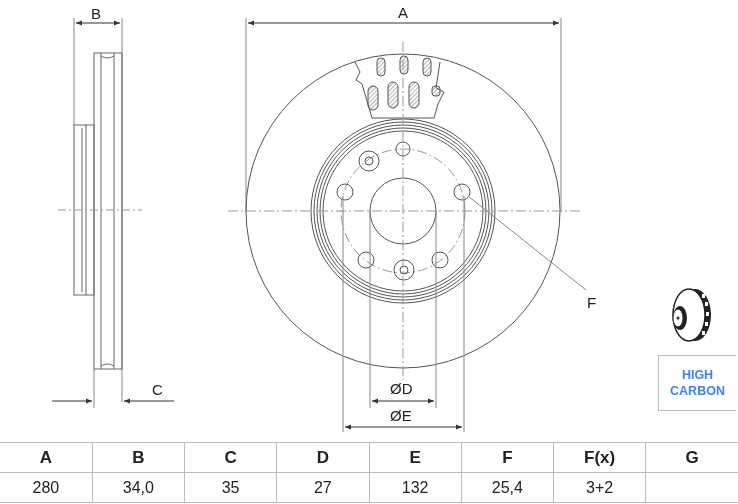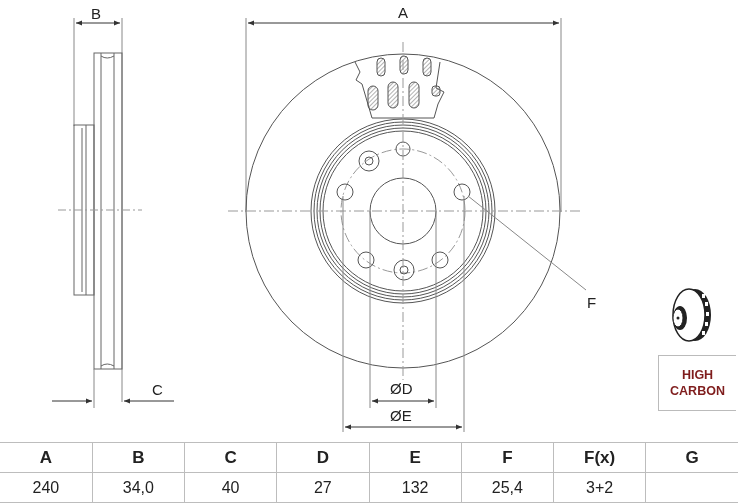--- a/index.html
+++ b/index.html
@@ -15,21 +15,21 @@
       height: 29px; padding: 0; font-size: 16px;
       font-family: "Liberation Sans", sans-serif;
     }
     .spec-table tr.head td { font-weight: bold; font-size: 17px; }
     .spec-table td:first-child { border-left: none; }
     .spec-table td:last-child { border-right: none; }
     .badge {
       position: absolute; left: 658px; top: 355px; width: 78px; height: 56px;
       border: 1px solid #bbb; border-right: none; box-sizing: border-box;
       display: flex; flex-direction: column; align-items: center; justify-content: center;
-      font-weight: bold; font-size: 12.5px; color: #7f1d1d; line-height: 16px;
+      font-weight: bold; font-size: 12.5px; color: #3b82f6; line-height: 16px;
     }
   </style>
 </head>
 <body>
 
 <svg id="drawing" viewBox="0 0 738 504" xmlns="http://www.w3.org/2000/svg">
   <defs>
     <marker id="arr" viewBox="0 0 10 10" refX="10" refY="5" markerWidth="8" markerHeight="6" orient="auto-start-reverse">
       <path d="M0,1 L10,5 L0,9 z" fill="#333"></path>
     </marker>
@@ -147,23 +147,23 @@
     <td>A</td>
     <td>B</td>
     <td>C</td>
     <td>D</td>
     <td>E</td>
     <td>F</td>
     <td>F(x)</td>
     <td>G</td>
   </tr>
   <tr>
-    <td>240</td>
+    <td>280</td>
     <td>34,0</td>
-    <td>40</td>
+    <td>35</td>
     <td>27</td>
     <td>132</td>
     <td>25,4</td>
     <td>3+2</td>
     <td></td>
   </tr>
 </tbody>
   </table>
 
 </body></html>

